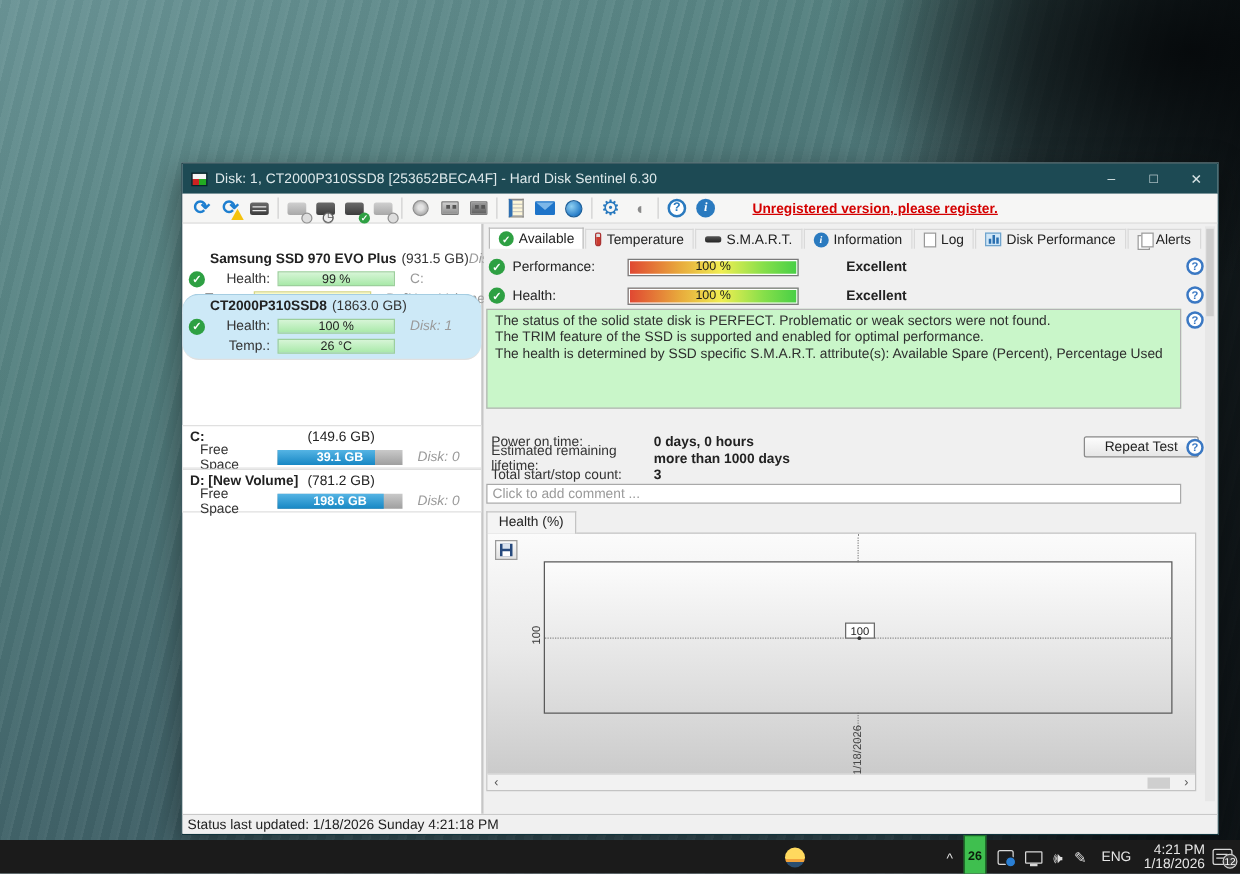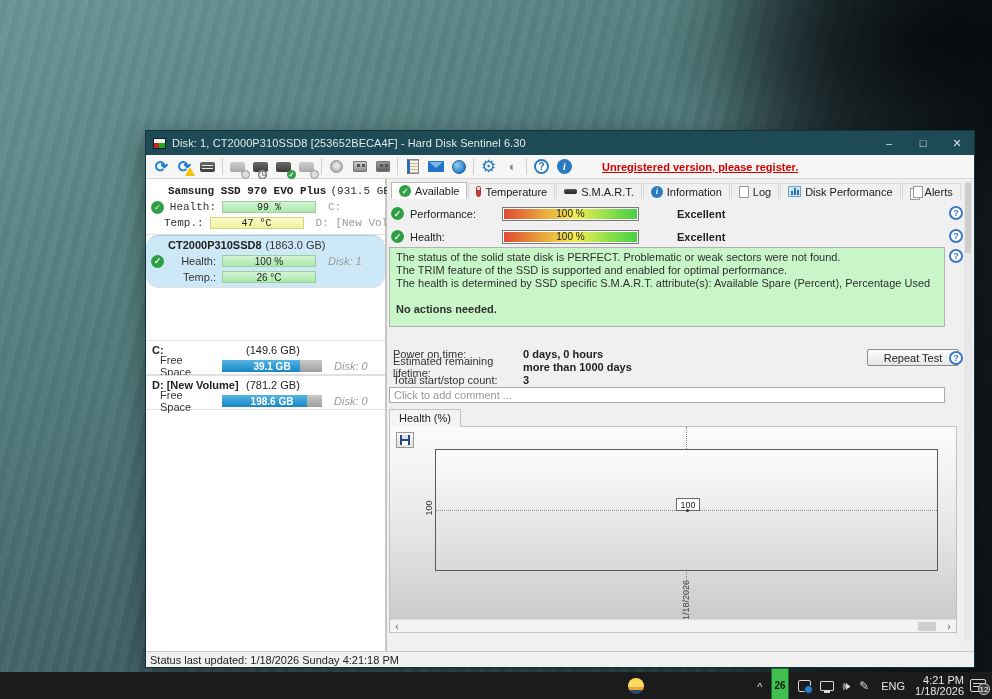--- a/index.html
+++ b/index.html
@@ -273,21 +273,21 @@
       <div class="tb-icon">
           <span class="circ-i">i</span>
         </div>
       <a class="register-link">Unregistered version, please register.</a>
     </div>
 
     <div class="win-body">
 
       <div class="sidebar">
 
-        <div class="disk-entry" style="top:3px; height:53px;font-family:Liberation Mono, monospace;">
+        <div class="disk-entry" style="top:19px; height:53px;">
           <div class="de-header">
             <span class="de-name">Samsung SSD 970 EVO Plus</span>
             <span class="de-size">(931.5 GB)</span>
             <span class="de-right">Disk: 0</span>
           </div>
           <div class="de-row">
             <span class="check-circle">✓</span>
             <span class="de-label">Health:</span>
             <span class="meter">99 %</span>
             <span class="de-side">C:</span>
@@ -399,21 +399,20 @@
           <span class="stat-label">Health:</span>
           <span class="grad-bar">100 %</span>
           <span class="rating">Excellent</span>
         </div>
         <div class="help-circ" style="left:562px; top:50px;">?</div>
 
         <div class="green-box">
           <div>The status of the solid state disk is PERFECT. Problematic or weak sectors were not found.</div>
           <div>The TRIM feature of the SSD is supported and enabled for optimal performance.</div>
           <div>The health is determined by SSD specific S.M.A.R.T. attribute(s):  Available Spare (Percent), Percentage Used</div>
-          <div class="bold-line">No actions needed.</div>
         </div>
         <div class="help-circ" style="left:562px; top:70px;">?</div>
 
         <div class="info-row" style="top:168px;justify-content:flex-end;">
           <span class="info-label">Power on time:</span>
           <span class="info-value">0 days, 0 hours</span>
         </div>
         <div class="info-row" style="top:181px;">
           <span class="info-label">Estimated remaining lifetime:</span>
           <span class="info-value">more than 1000 days</span>

